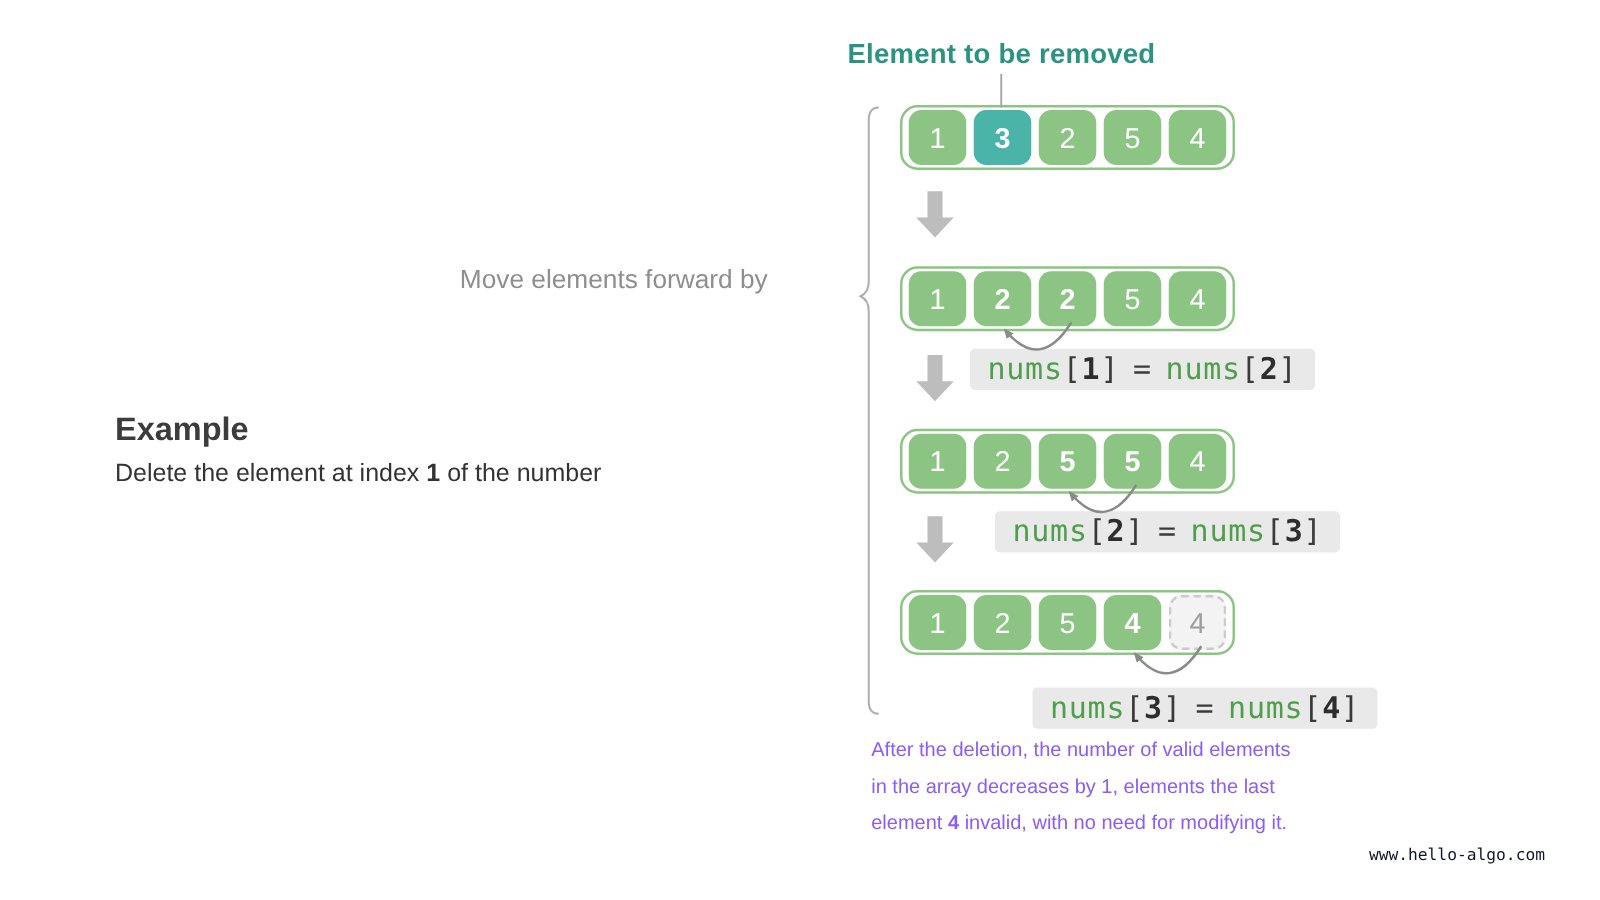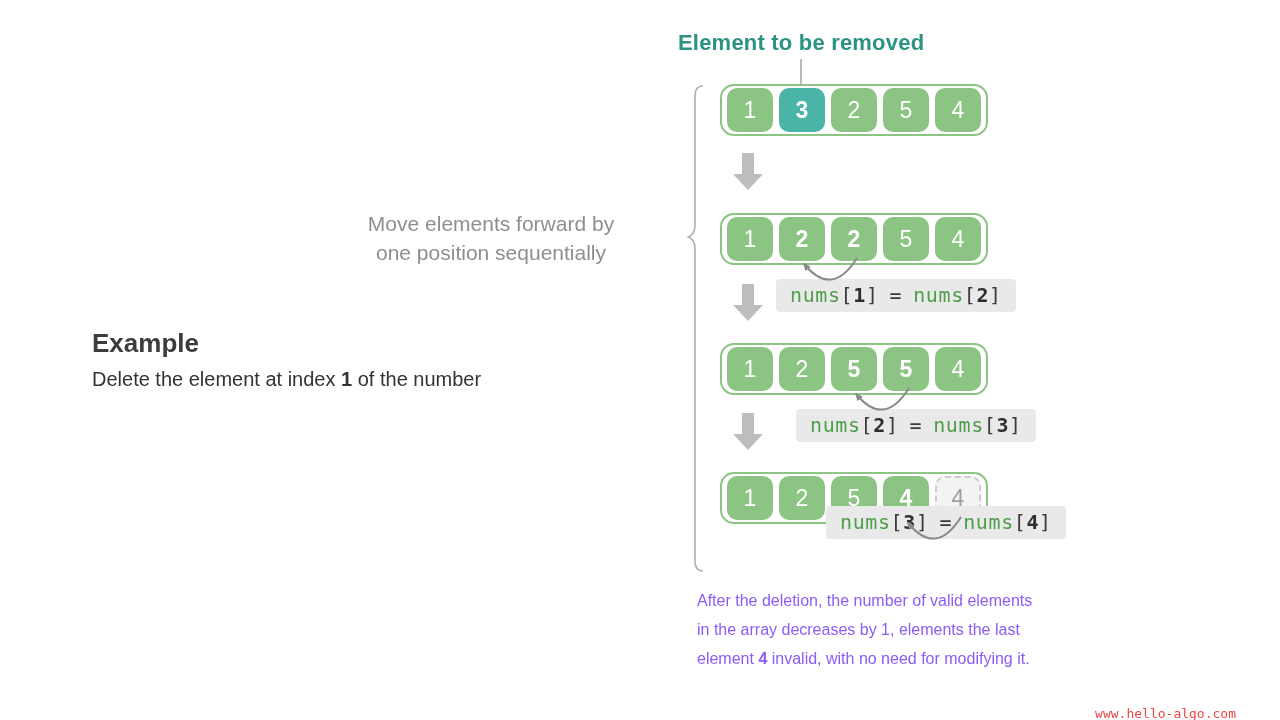--- a/index.html
+++ b/index.html
@@ -84,21 +84,21 @@
     line-height: 40px;
   }
   .code {
     position: absolute;
     height: 33px;
     line-height: 33px;
     background: #e9e9e9;
     border-radius: 4px;
     padding: 0 14px;
     font-family: "DejaVu Sans Mono", monospace;
-    font-size: 20px;
+    font-size: 24px;
     letter-spacing: 0.6px;
     white-space: nowrap;
     z-index: 2;
   }
   .code .kw { color: #4f9e4c; }
   .code .pn { color: #3a3a3a; }
   .code .ix { color: #2e2e2e; font-weight: 700; }
   .code .eq { padding: 0 11px; }
   .footer {
     position: absolute;
@@ -107,34 +107,32 @@
     font-size: 16px;
     line-height: 29px;
     color: #8b5cf6;
   }
   .footer b { font-weight: 700; }
   .watermark {
     position: absolute;
     right: 44px; top: 677px;
     font-family: "DejaVu Sans Mono", monospace;
     font-size: 13px;
-    color: #ef4444;
-    margin-top: 29px;
+    color: #0f172a;
   }
 </style>
 </head>
 <body>
 
 <div class="page">
 
   <div class="title">Element to be removed</div>
 
   <div class="left-note">
     <span>Move elements forward by</span><br>
-    <span>one position sequentially</span>
   </div>
 
   <div class="example-heading">Example</div>
   <div class="example-body">
     <span>Delete the element at index </span><b>1</b><span> of the number</span>
   </div>
 
   <div class="array" style="top:84px">
     <div class="c">1</div>
     <div class="c hl b">3</div>
@@ -165,21 +163,21 @@
     <span class="kw">nums</span><span class="pn">[</span><span class="ix">2</span><span class="pn">]</span><span class="pn eq">=</span><span class="kw">nums</span><span class="pn">[</span><span class="ix">3</span><span class="pn">]</span>
   </div>
 
   <div class="array" style="top:472px">
     <div class="c">1</div>
     <div class="c">2</div>
     <div class="c">5</div>
     <div class="c b">4</div>
     <div class="c inv">4</div>
   </div>
-  <div class="code" style="left:826px;top:506px">
+  <div class="code" style="left:826px;top:550px">
     <span class="kw">nums</span><span class="pn">[</span><span class="ix">3</span><span class="pn">]</span><span class="pn eq">=</span><span class="kw">nums</span><span class="pn">[</span><span class="ix">4</span><span class="pn">]</span>
   </div>
 
   <div class="footer">
     <span>After the deletion, the number of valid elements</span><br>
     <span>in the array decreases by 1, elements the last</span><br>
     <span>element </span><b>4</b><span> invalid, with no need for modifying it.</span>
   </div>
 
   <div class="watermark">www.hello-algo.com</div>

